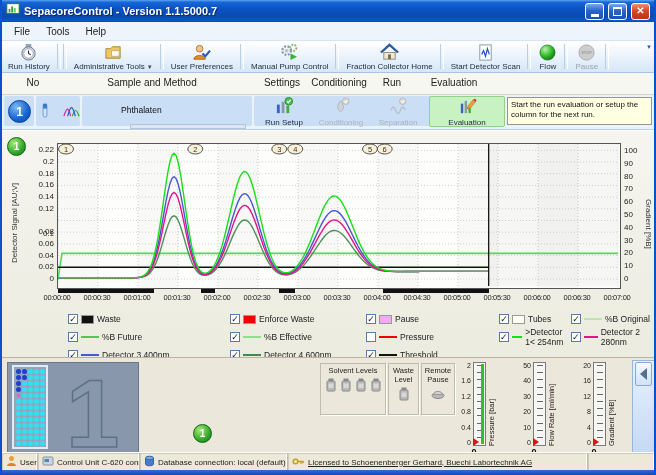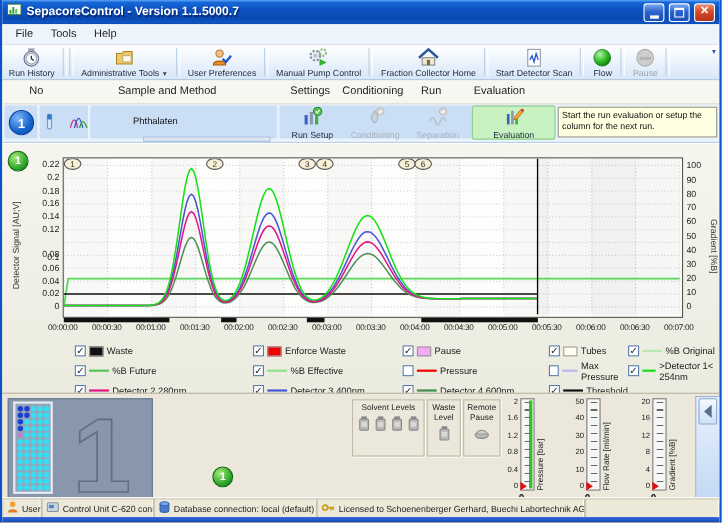--- a/index.html
+++ b/index.html
@@ -383,25 +383,20 @@
         </div>
         <div class="lg-item">
           <span class="cb">✓</span>
           <span class="sw-line" style="background: rgb(142, 224, 138);"></span>
           <span>%B Effective</span>
         </div>
         <div class="lg-item">
           <span class="cb"></span>
           <span class="sw-line" style="background: rgb(242, 0, 0);"></span>
           <span>Pressure</span>
-        </div>
-        <div class="lg-item">
-          <span class="cb"></span>
-          <span class="sw-line" style="background: rgb(185, 185, 240);"></span>
-          <span>Max Pressure</span>
         </div>
         <div class="lg-item">
           <span class="cb">✓</span>
           <span class="sw-line" style="background: rgb(23, 224, 23);"></span>
           <span>&gt;Detector 1&lt; 254nm</span>
         </div>
         <div class="lg-item">
           <span class="cb">✓</span>
           <span class="sw-line" style="background: rgb(228, 19, 136);"></span>
           <span>Detector 2 280nm</span>
@@ -659,21 +654,21 @@
           </svg></span>
         <span>Control Unit C-620 connected</span>
       </div>
       <div class="pane" style="width: 148px;">
         <span><svg width="11" height="12" viewBox="0 0 11 12">
             <path d="M1.5 3v6c0 2.4 8 2.4 8 0V3" fill="#4a7ac8" stroke="#3a62a8"></path>
             <ellipse cx="5.5" cy="3" rx="4" ry="1.8" fill="#7aa6e8" stroke="#3a62a8"></ellipse>
           </svg></span>
         <span>Database connection: local (default)</span>
       </div>
-      <div class="pane" style="width: 244px;">
+      <div class="pane" style="width: 300px; text-decoration: underline;">
         <span><svg width="13" height="11" viewBox="0 0 13 11">
             <circle cx="3.5" cy="5.5" r="2.3" fill="none" stroke="#c8a018" stroke-width="1.5"></circle>
             <path d="M5.8 5.5h6M9 5.5v2.3M11 5.5v1.8" stroke="#c8a018" stroke-width="1.5" fill="none"></path>
           </svg></span>
         <span>Licensed to Schoenenberger Gerhard, Buechi Labortechnik AG</span>
       </div>
       <div class="pane" style="flex: 1 1 0%; border-right: none;"></div>
     </div>
   <div class="bottom-edge"></div>
 </div>

